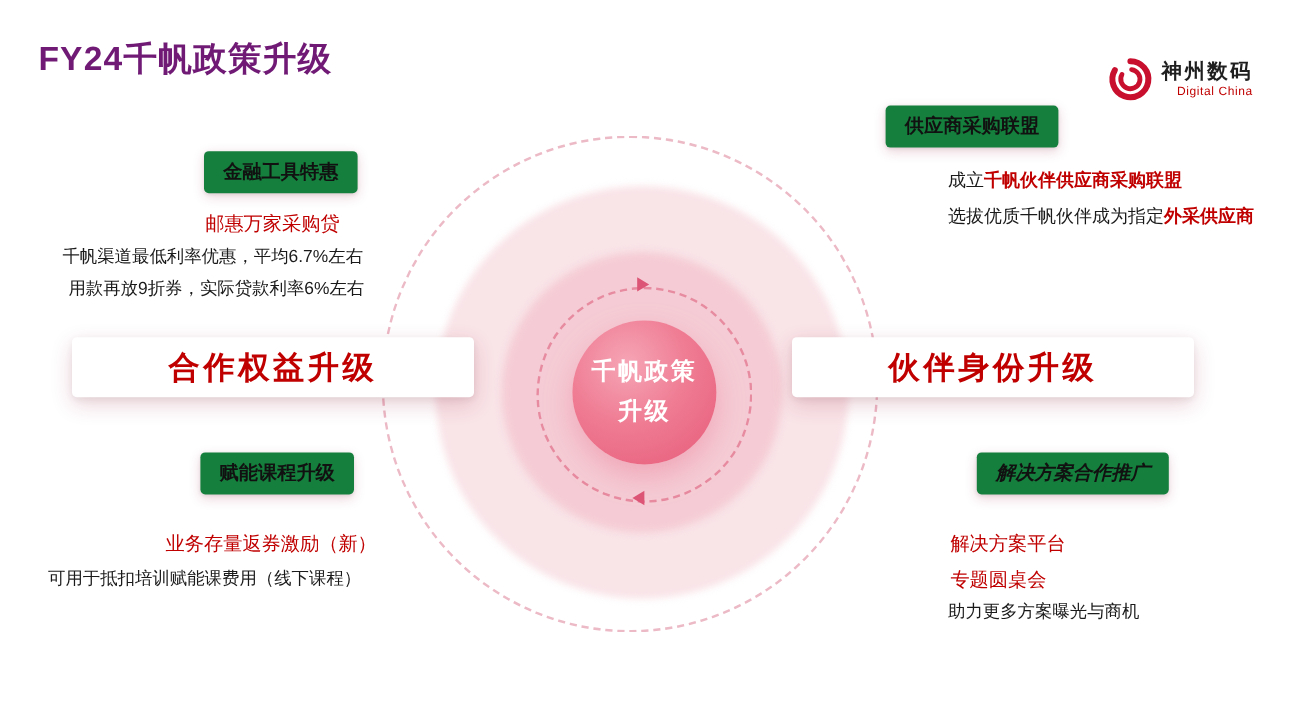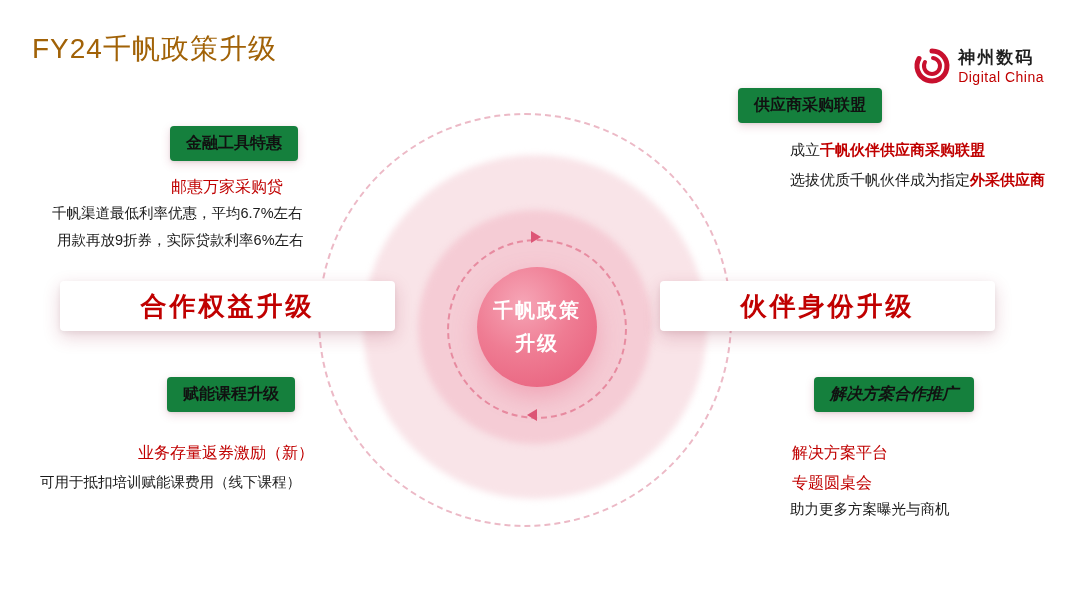--- a/index.html
+++ b/index.html
@@ -2,27 +2,27 @@
 <html><head>
 <meta charset="utf-8">
 <style>
   html,body{margin:0;padding:0;background:#ffffff;}
   .slide{
     position:relative;width:1080px;height:605px;background:#ffffff;overflow:hidden;
     font-family:"Liberation Sans","DejaVu Sans",sans-serif;
   }
   .title{
     position:absolute;left:32px;top:30px;margin:0;
-    font-size:28px;font-weight:normal;color:#a16207;letter-spacing:1px;white-space:nowrap;
+    font-size:28px;font-weight:bold;color:#701a75;letter-spacing:1px;white-space:nowrap;
   }
   
   .logo{position:absolute;right:36px;top:46px;display:flex;align-items:center;gap:6px;}
   .logo-text{display:flex;flex-direction:column;line-height:1;}
   .logo-cn{font-size:17px;font-weight:bold;color:#1f1f1f;letter-spacing:2px;}
-  .logo-en{font-size:14px;color:#c00000;margin-top:4px;letter-spacing:0.5px;}
+  .logo-en{font-size:10px;color:#c00000;margin-top:4px;letter-spacing:0.5px;text-align:right;}
   
   .ring-outer{position:absolute;left:318px;top:113px;width:410px;height:410px;
     border:2px dashed #ecb9c6;border-radius:50%;z-index:0;}
   .glow1{position:absolute;left:363px;top:155px;width:344px;height:344px;
     background:#f9e4e8;border-radius:50%;filter:blur(3px);z-index:0;}
   .glow2{position:absolute;left:418px;top:210px;width:234px;height:234px;
     background:#f5ccd5;border-radius:50%;filter:blur(3px);z-index:0;}
   .ring-inner{position:absolute;left:447px;top:239px;width:176px;height:176px;
     border:2px dashed #e78ba0;border-radius:50%;z-index:1;}
   .arrow-top{position:absolute;left:531px;top:231px;width:0;height:0;z-index:1;

